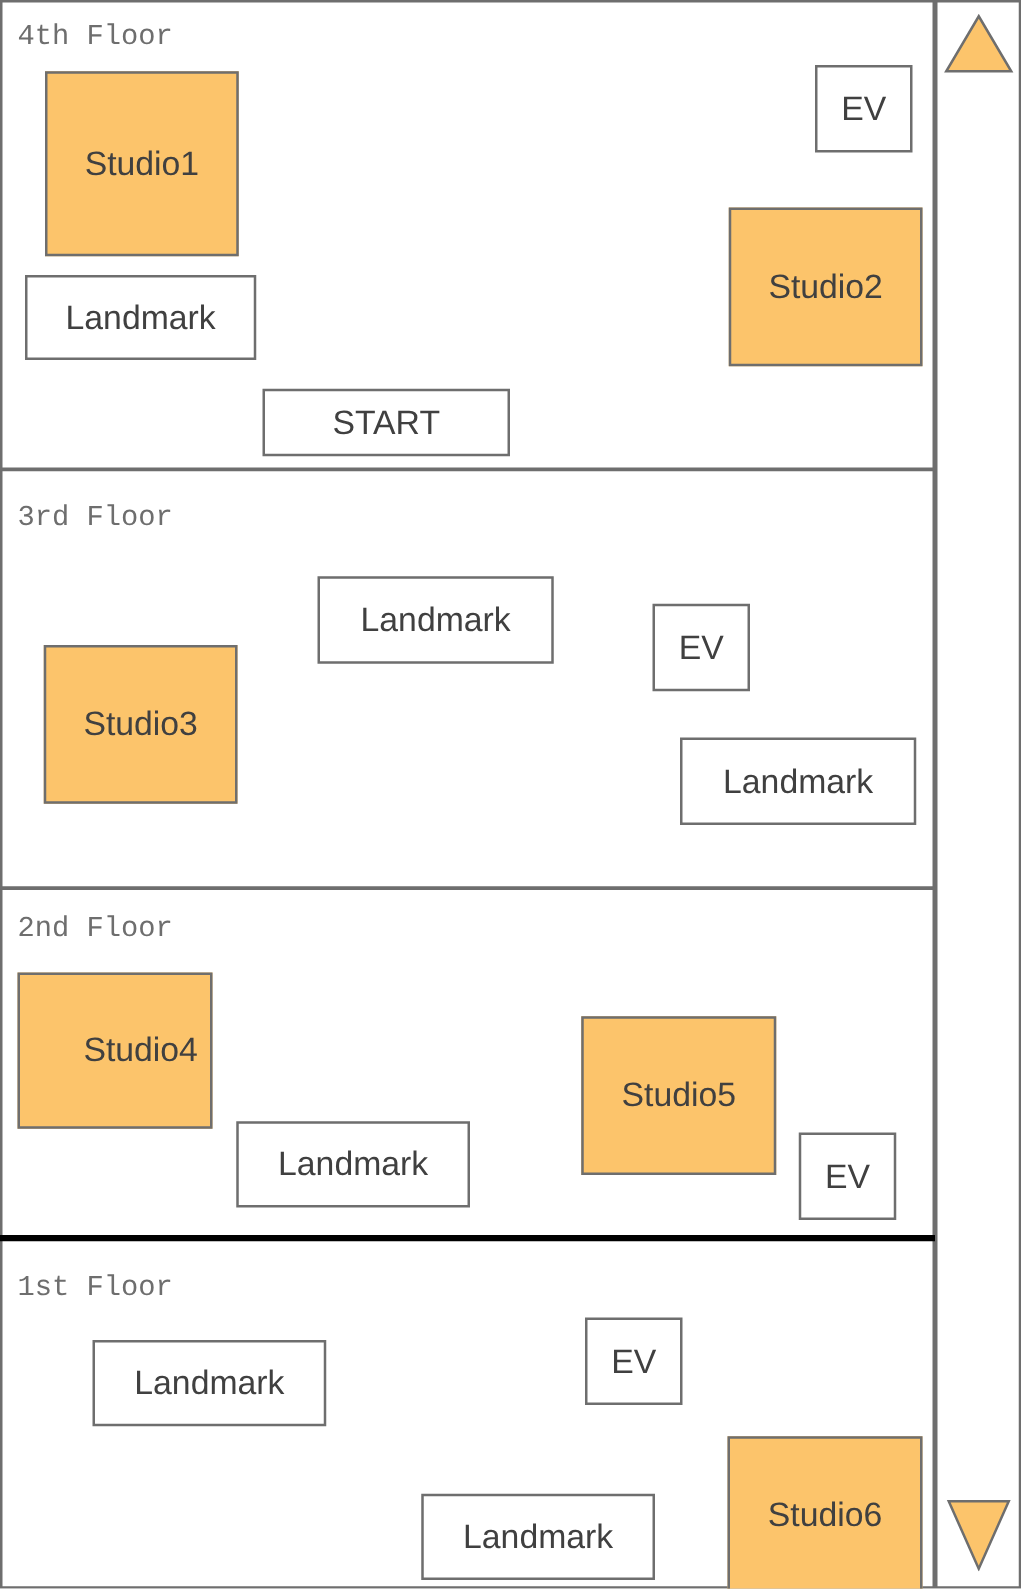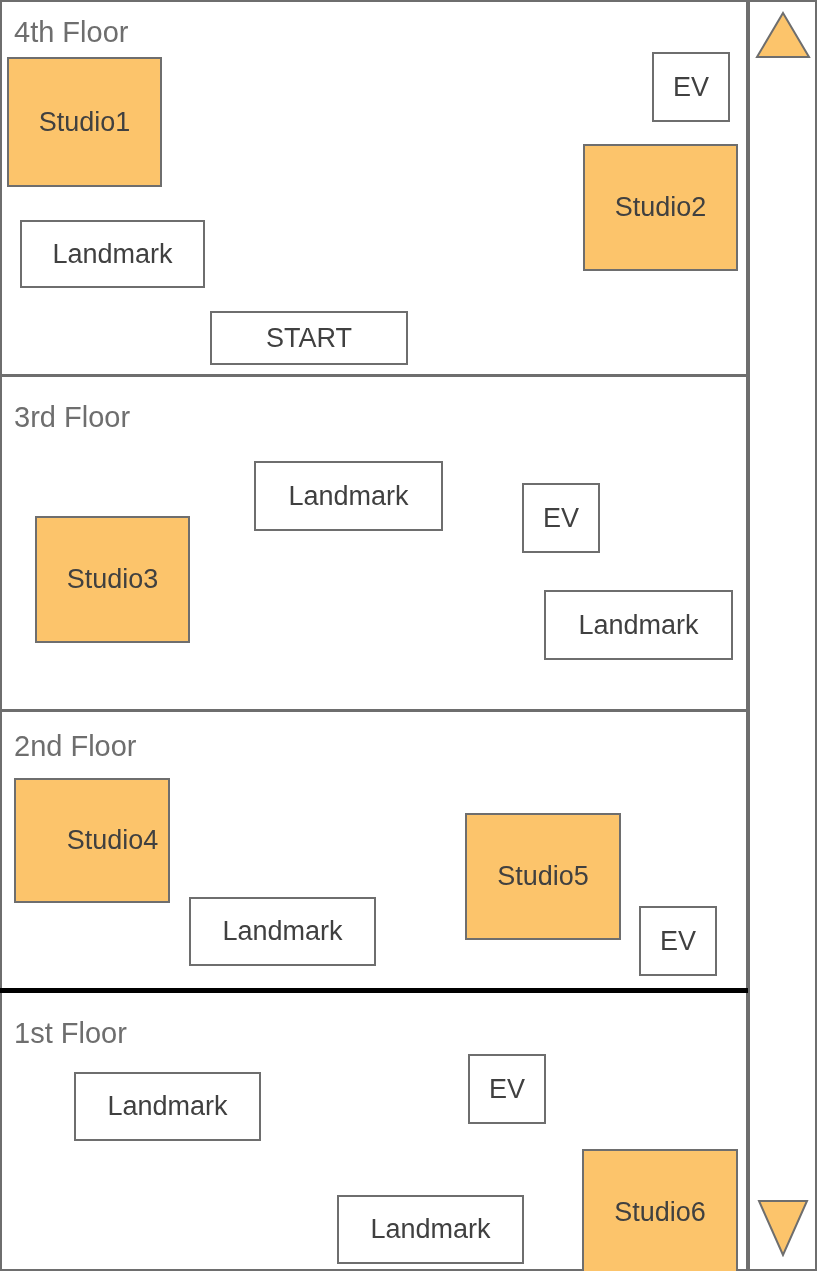--- a/index.html
+++ b/index.html
@@ -56,23 +56,24 @@
   }
   .floor-divider.thick {
     background: #000000;
     height: 5px;
   }
 
   
   .floor-label {
     position: absolute;
     color: #6e6e6e;
-    font-size: 29px;
+    font-size: 23px;
     line-height: 1;
     white-space: nowrap;
+    font-family: Liberation Mono, monospace;
   }
 
   
   .node {
     position: absolute;
     box-sizing: border-box;
     display: flex;
     align-items: center;
     justify-content: center;
     color: #404040;
@@ -95,37 +96,37 @@
 <body>
 
 <div id="map-root">
 
   <div class="building-column"></div>
 
   <div class="shaft-column"></div>
 
   <div class="floor-label" style="left:14px; top:18px;">4th Floor</div>
 
-  <div class="node studio" style="left:7px; top:57px; width:155px; height:130px;">
+  <div class="node studio" style="left:36px; top:57px; width:155px; height:148px;">
     <span>Studio1</span>
   </div>
 
   <div class="node" style="left:20px; top:220px; width:185px; height:68px;">
     <span>Landmark</span>
   </div>
 
   <div class="node" style="left:210px; top:311px; width:198px; height:54px;">
     <span>START</span>
   </div>
 
   <div class="node" style="left:652px; top:52px; width:78px; height:70px;">
     <span>EV</span>
   </div>
 
-  <div class="node studio" style="left:583px; top:144px; width:155px; height:127px;">
+  <div class="node studio" style="left:583px; top:166px; width:155px; height:127px;">
     <span>Studio2</span>
   </div>
 
   <div class="floor-divider" style="top:374px;"></div>
 
   <div class="floor-label" style="left:14px; top:403px;">3rd Floor</div>
 
   <div class="node studio" style="left:35px; top:516px; width:155px; height:127px;">
     <span>Studio3</span>
   </div>

